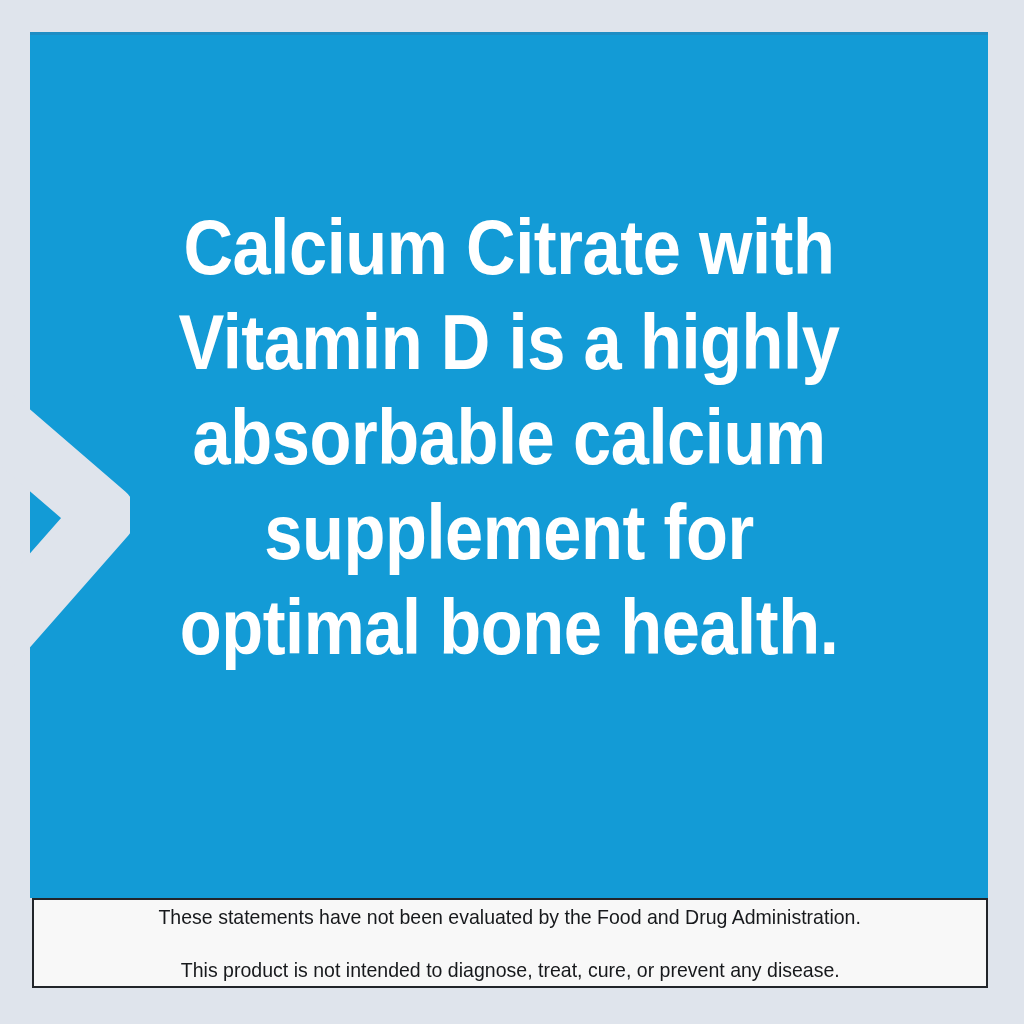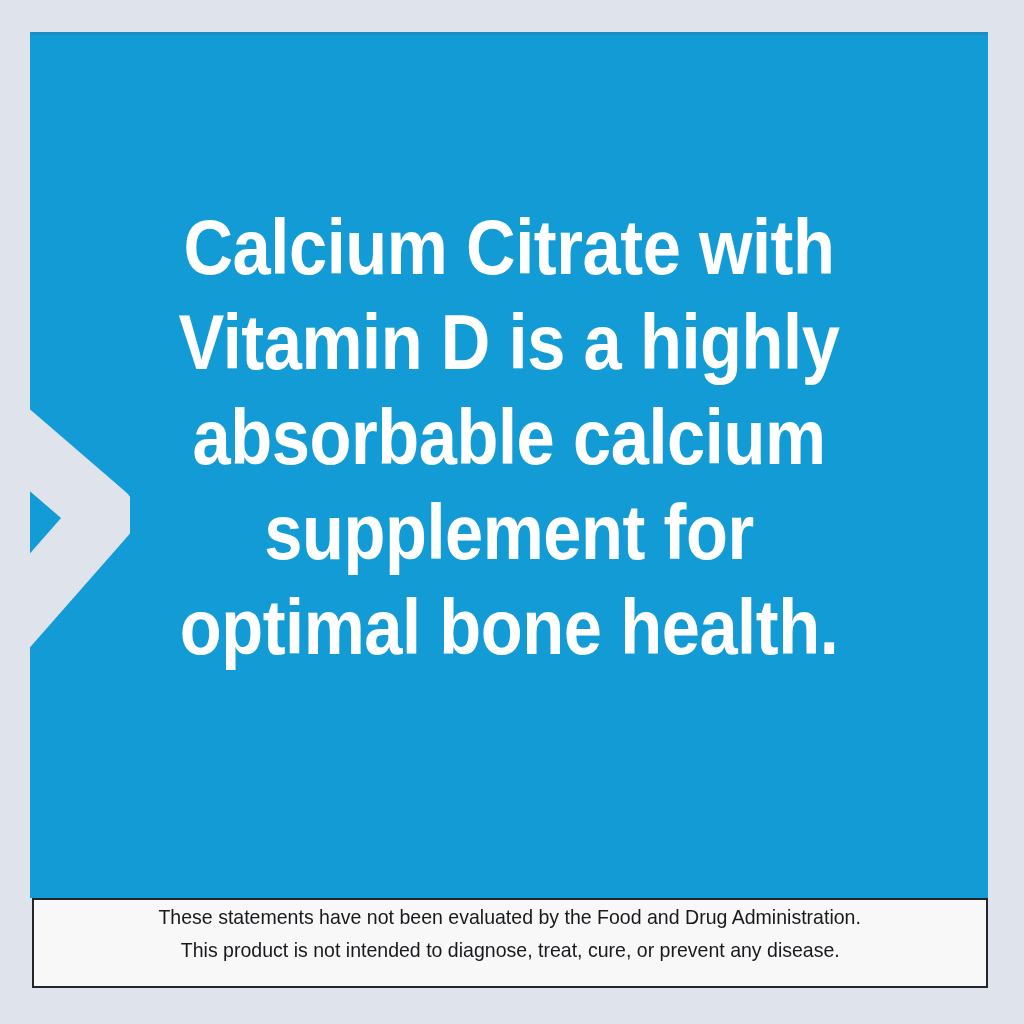--- a/index.html
+++ b/index.html
@@ -77,21 +77,21 @@
     left: 32px;
     top: 898px;
     width: 956px;
     height: 90px;
     background: #f8f8f8;
     border: 2px solid #22252a;
     box-sizing: border-box;
     display: flex;
     flex-direction: column;
     align-items: center;
-    justify-content: flex-start;
+    justify-content: space-between;
   }
   .disclaimer-line {
     color: #17191c;
     font-family: "Liberation Sans", sans-serif;
     font-weight: normal;
     font-size: 21px;
     line-height: 33px;
     text-align: center;
     transform: scaleX(0.93);
     transform-origin: center center;

